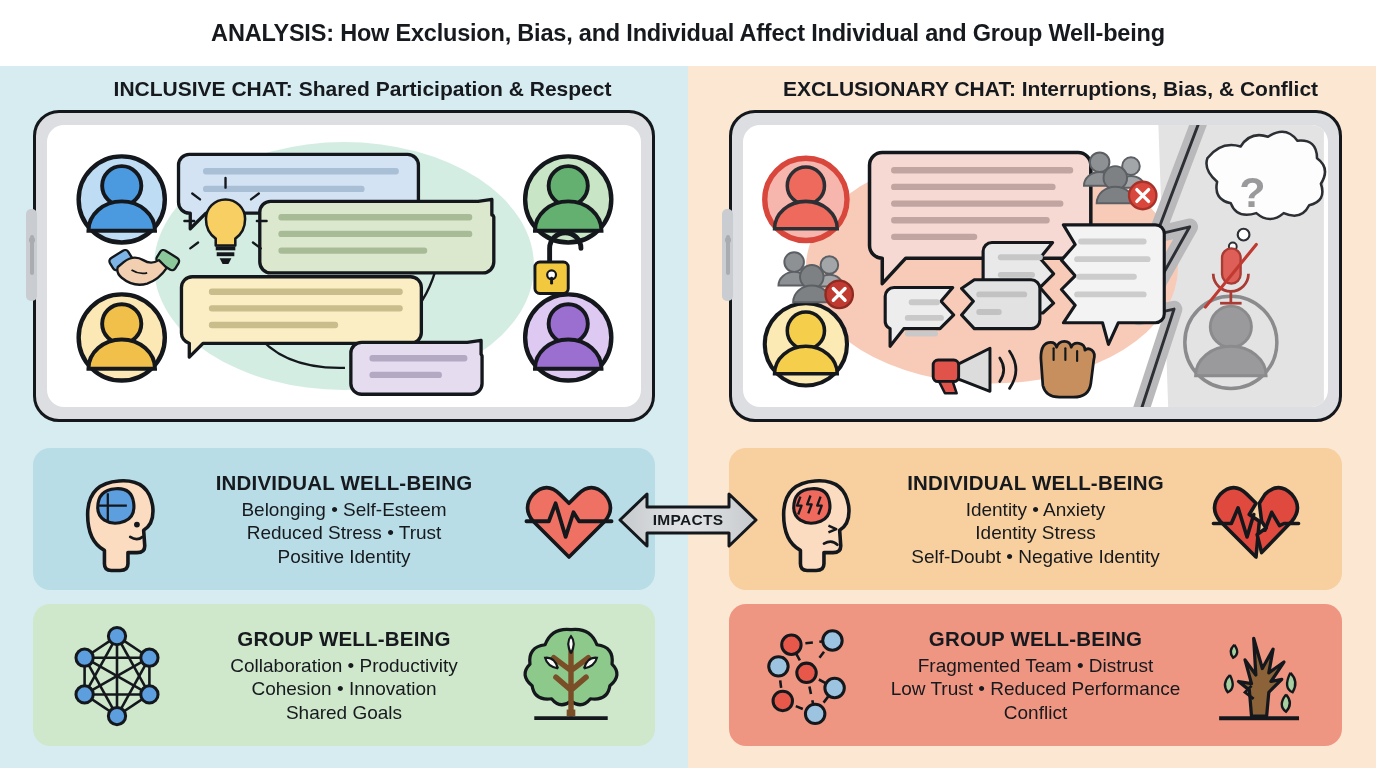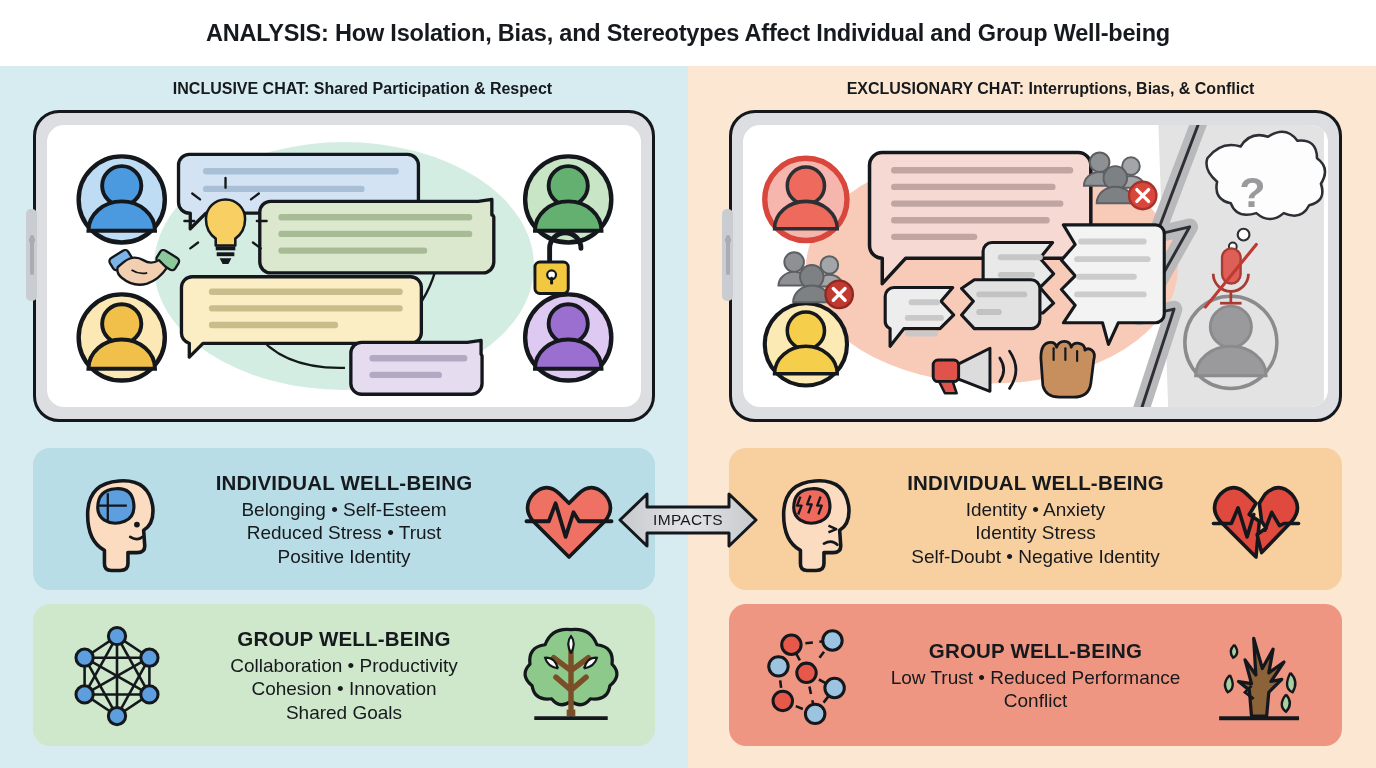--- a/index.html
+++ b/index.html
@@ -31,21 +31,21 @@
   .half {
     position: absolute; top: 66px; height: 702px;
   }
   .half-left  { left: 0;   width: 688px; background: #d7ecf1; }
   .half-right { left: 688px; width: 688px; background: #fce7d3; }
 
   
   .col-head {
     position: absolute; top: 74px; height: 30px;
     display: flex; align-items: center; justify-content: center;
-    font-size: 16px; font-weight: bold; color: #16191d;
+    font-size: 21px; font-weight: bold; color: #16191d;
     white-space: nowrap;
     padding-left: 37px;
   }
   .col-head-left  { left: 0;   width: 688px; }
   .col-head-right { left: 688px; width: 688px; }
 
   
   .phone {
     position: absolute; top: 110px; height: 312px;
     border-radius: 26px;
@@ -110,31 +110,31 @@
   .card-icon-sm { width: 108px; height: 108px; flex: 0 0 108px; }
 
   
   .impacts {
     position: absolute; left: 617px; top: 486px;
     width: 142px; height: 68px;
   }
   .impacts-label {
     position: absolute; left: 0; top: 0; width: 142px; height: 68px;
     display: flex; align-items: center; justify-content: center;
-    font-size: 15.5px; font-weight: normal; color: #16191d;
+    font-size: 15.5px; font-weight: bold; color: #16191d;
     letter-spacing: 0.3px; pointer-events: none;
   }
 </style>
 </head>
 <body>
 
 <div id="page">
 
   <div class="title-bar">
-    <h1>ANALYSIS: How Isolation, Bias, and Stereotypes Affect Individual and Group Well-being</h1>
+    <h1>ANALYSIS: How Exclusion, Bias, and Individual Affect Individual and Group Well-being</h1>
   </div>
 
   <div class="half half-left"></div>
   <div class="half half-right"></div>
 
   <div class="col-head col-head-left">INCLUSIVE CHAT: Shared Participation &amp; Respect</div>
   <div class="col-head col-head-right">EXCLUSIONARY CHAT: Interruptions, Bias, &amp; Conflict</div>
 
   <div class="phone phone-left">
     <div class="side-btn"></div>
@@ -462,20 +462,21 @@
         <circle cx="68" cy="18" r="9" fill="#9cc4e0"></circle>
         <circle cx="18" cy="42" r="9" fill="#9cc4e0"></circle>
         <circle cx="44" cy="48" r="9" fill="#e8584a"></circle>
         <circle cx="70" cy="62" r="9" fill="#9cc4e0"></circle>
         <circle cx="22" cy="74" r="9" fill="#e8584a"></circle>
         <circle cx="52" cy="86" r="9" fill="#9cc4e0"></circle>
       </g>
     </svg>
     <div class="card-txt">
       <div class="card-title">GROUP WELL-BEING</div>
+      <div class="card-line">Fragmented Team • Distrust</div>
       <div class="card-line">Low Trust • Reduced Performance</div>
       <div class="card-line">Conflict</div>
     </div>
     <svg class="card-icon-sm" viewBox="0 0 100 100">
       <path d="M44 88 l-2 -24 l-10 -8 l12 2 l-6 -22 l10 14 l-2 -34 l8 28 l10 -18 l-4 22 l14 -10 l-12 18 l10 -2 l-12 12 l-2 22 z" fill="#8c6239" stroke="#14181c" stroke-width="3" stroke-linejoin="round"></path>
       <path d="M44 60 l-6 6 l8 6" fill="none" stroke="#14181c" stroke-width="2.6"></path>
       <path d="M24 50 q-8 8 -2 16 q8 -4 2 -16" fill="#a8cf9f" stroke="#14181c" stroke-width="2.2"></path>
       <path d="M80 48 q8 8 2 18 q-9 -4 -2 -18" fill="#a8cf9f" stroke="#14181c" stroke-width="2.2"></path>
       <path d="M76 68 q7 8 0 16 q-8 -6 0 -16" fill="#a8cf9f" stroke="#14181c" stroke-width="2.2"></path>
       <path d="M28 22 q-6 6 -1 12 q7 -4 1 -12" fill="#a8cf9f" stroke="#14181c" stroke-width="2.2"></path>

